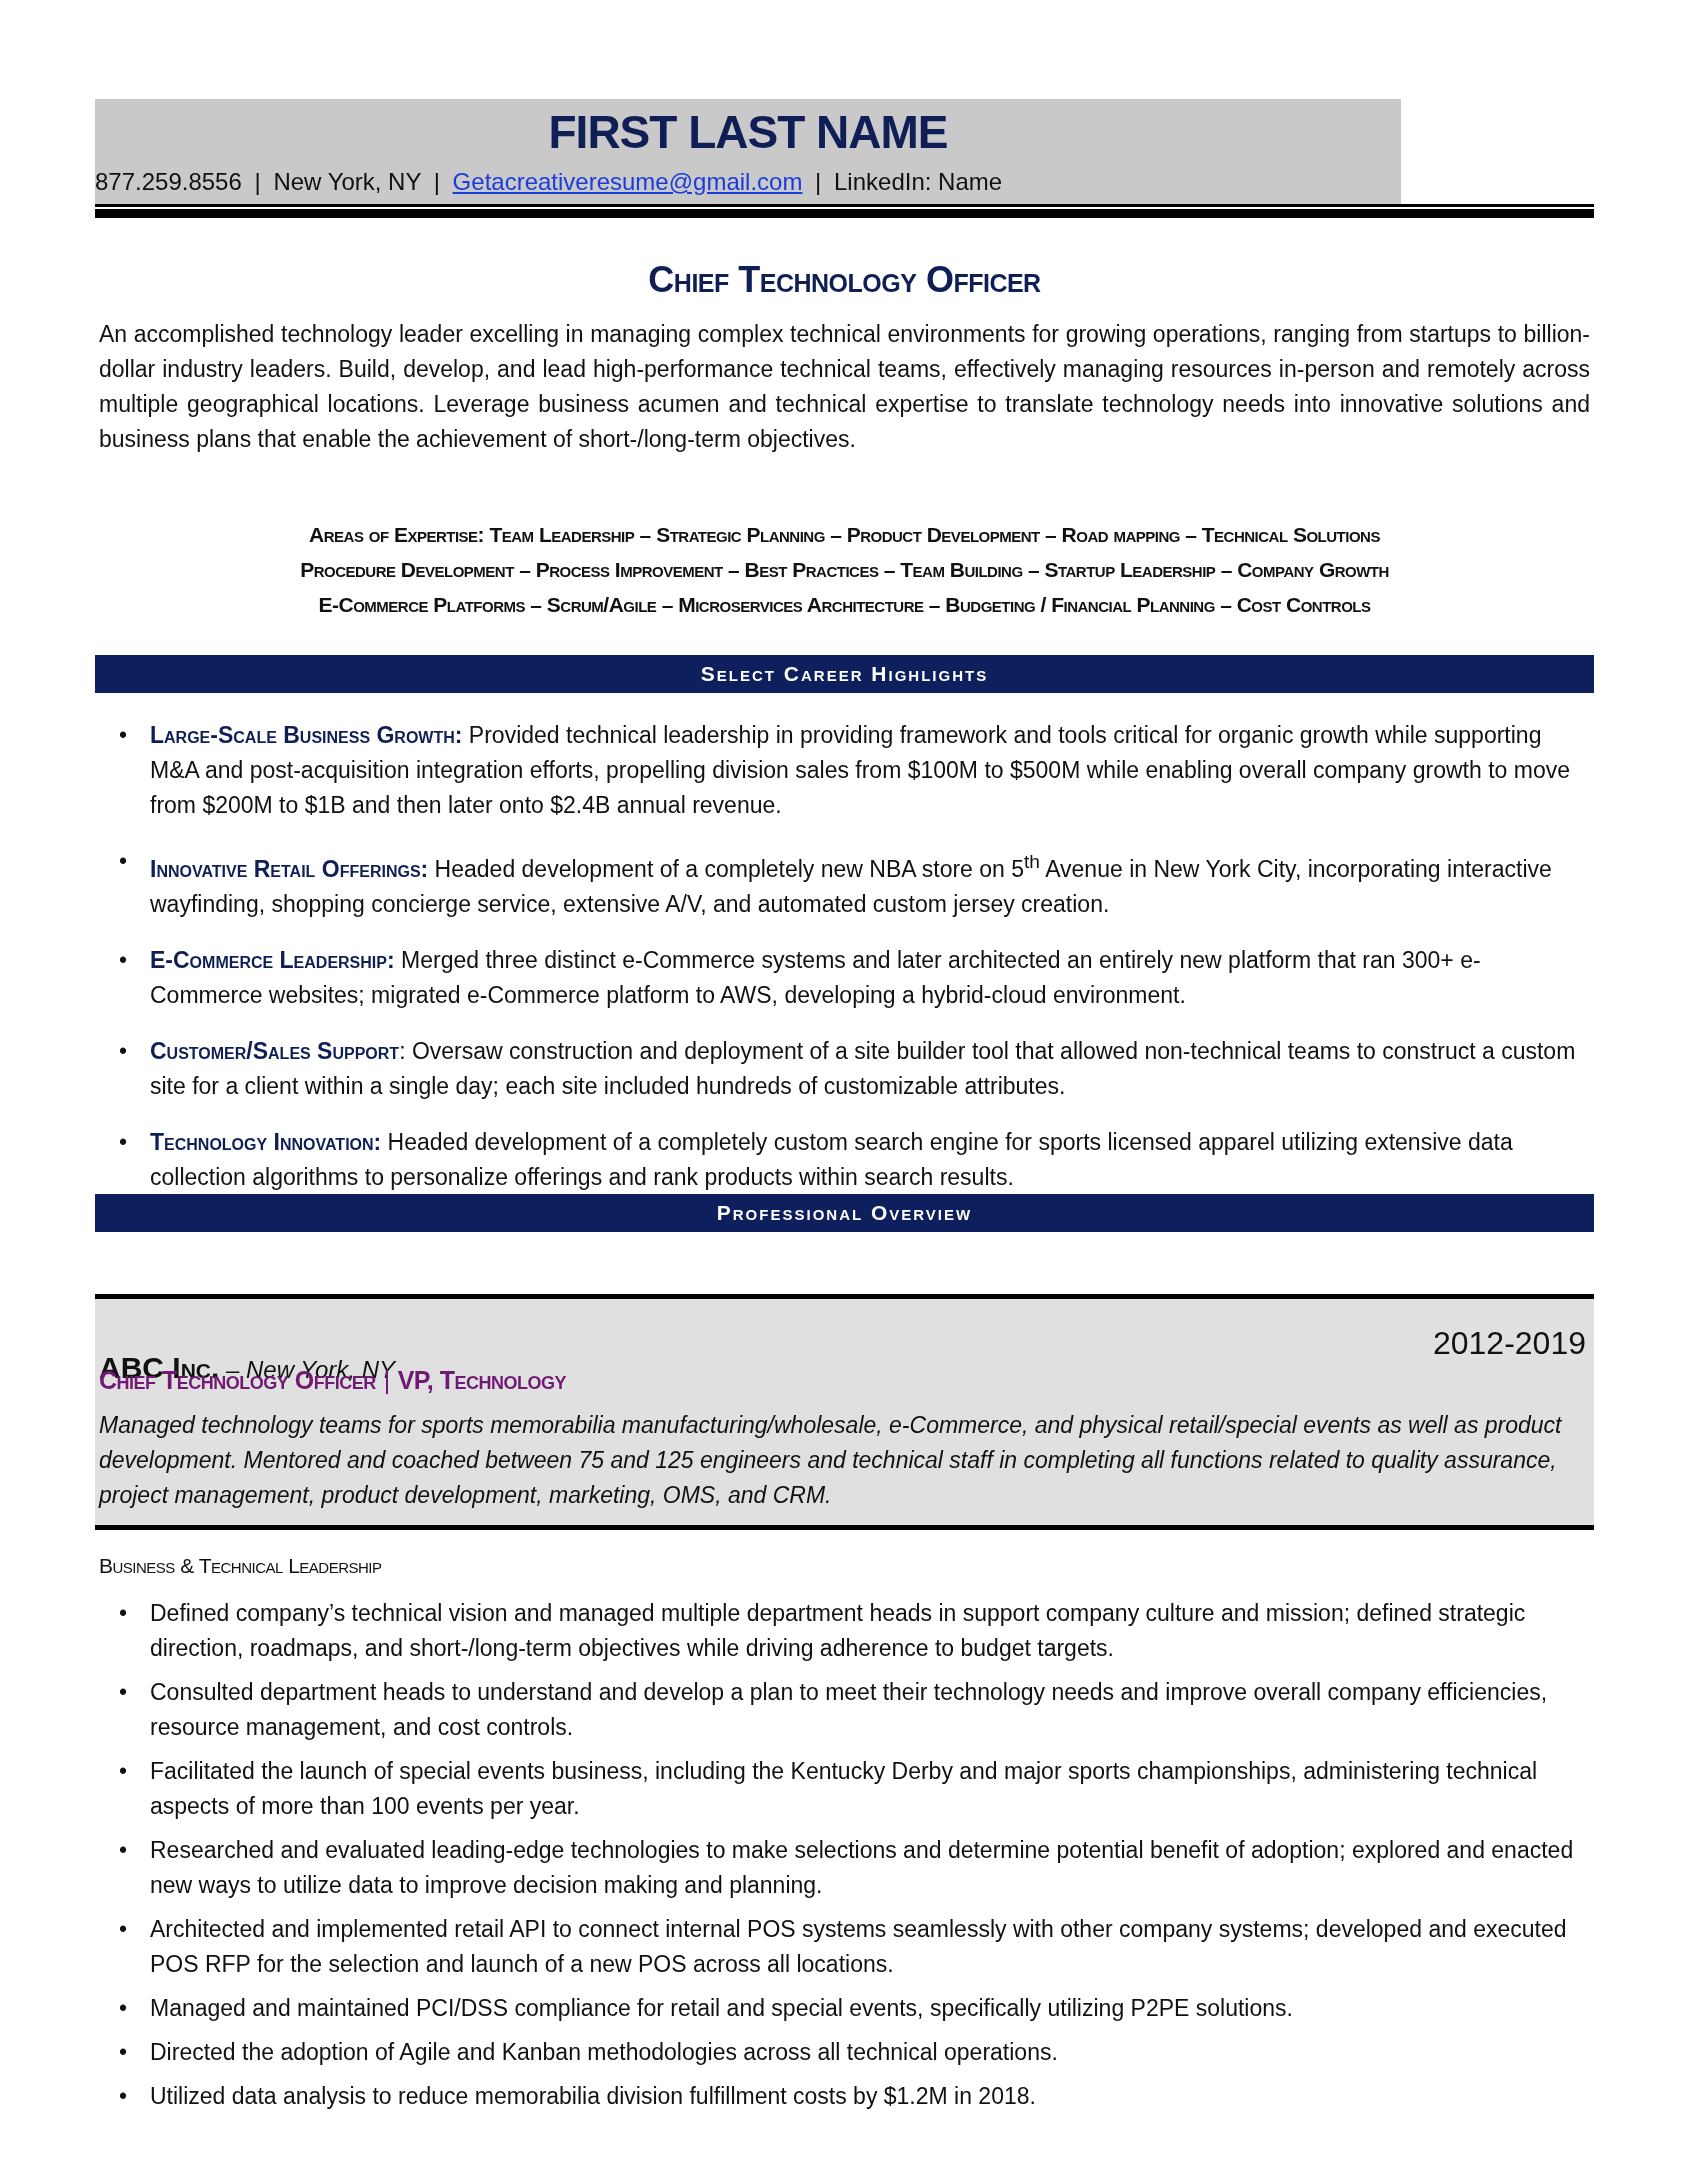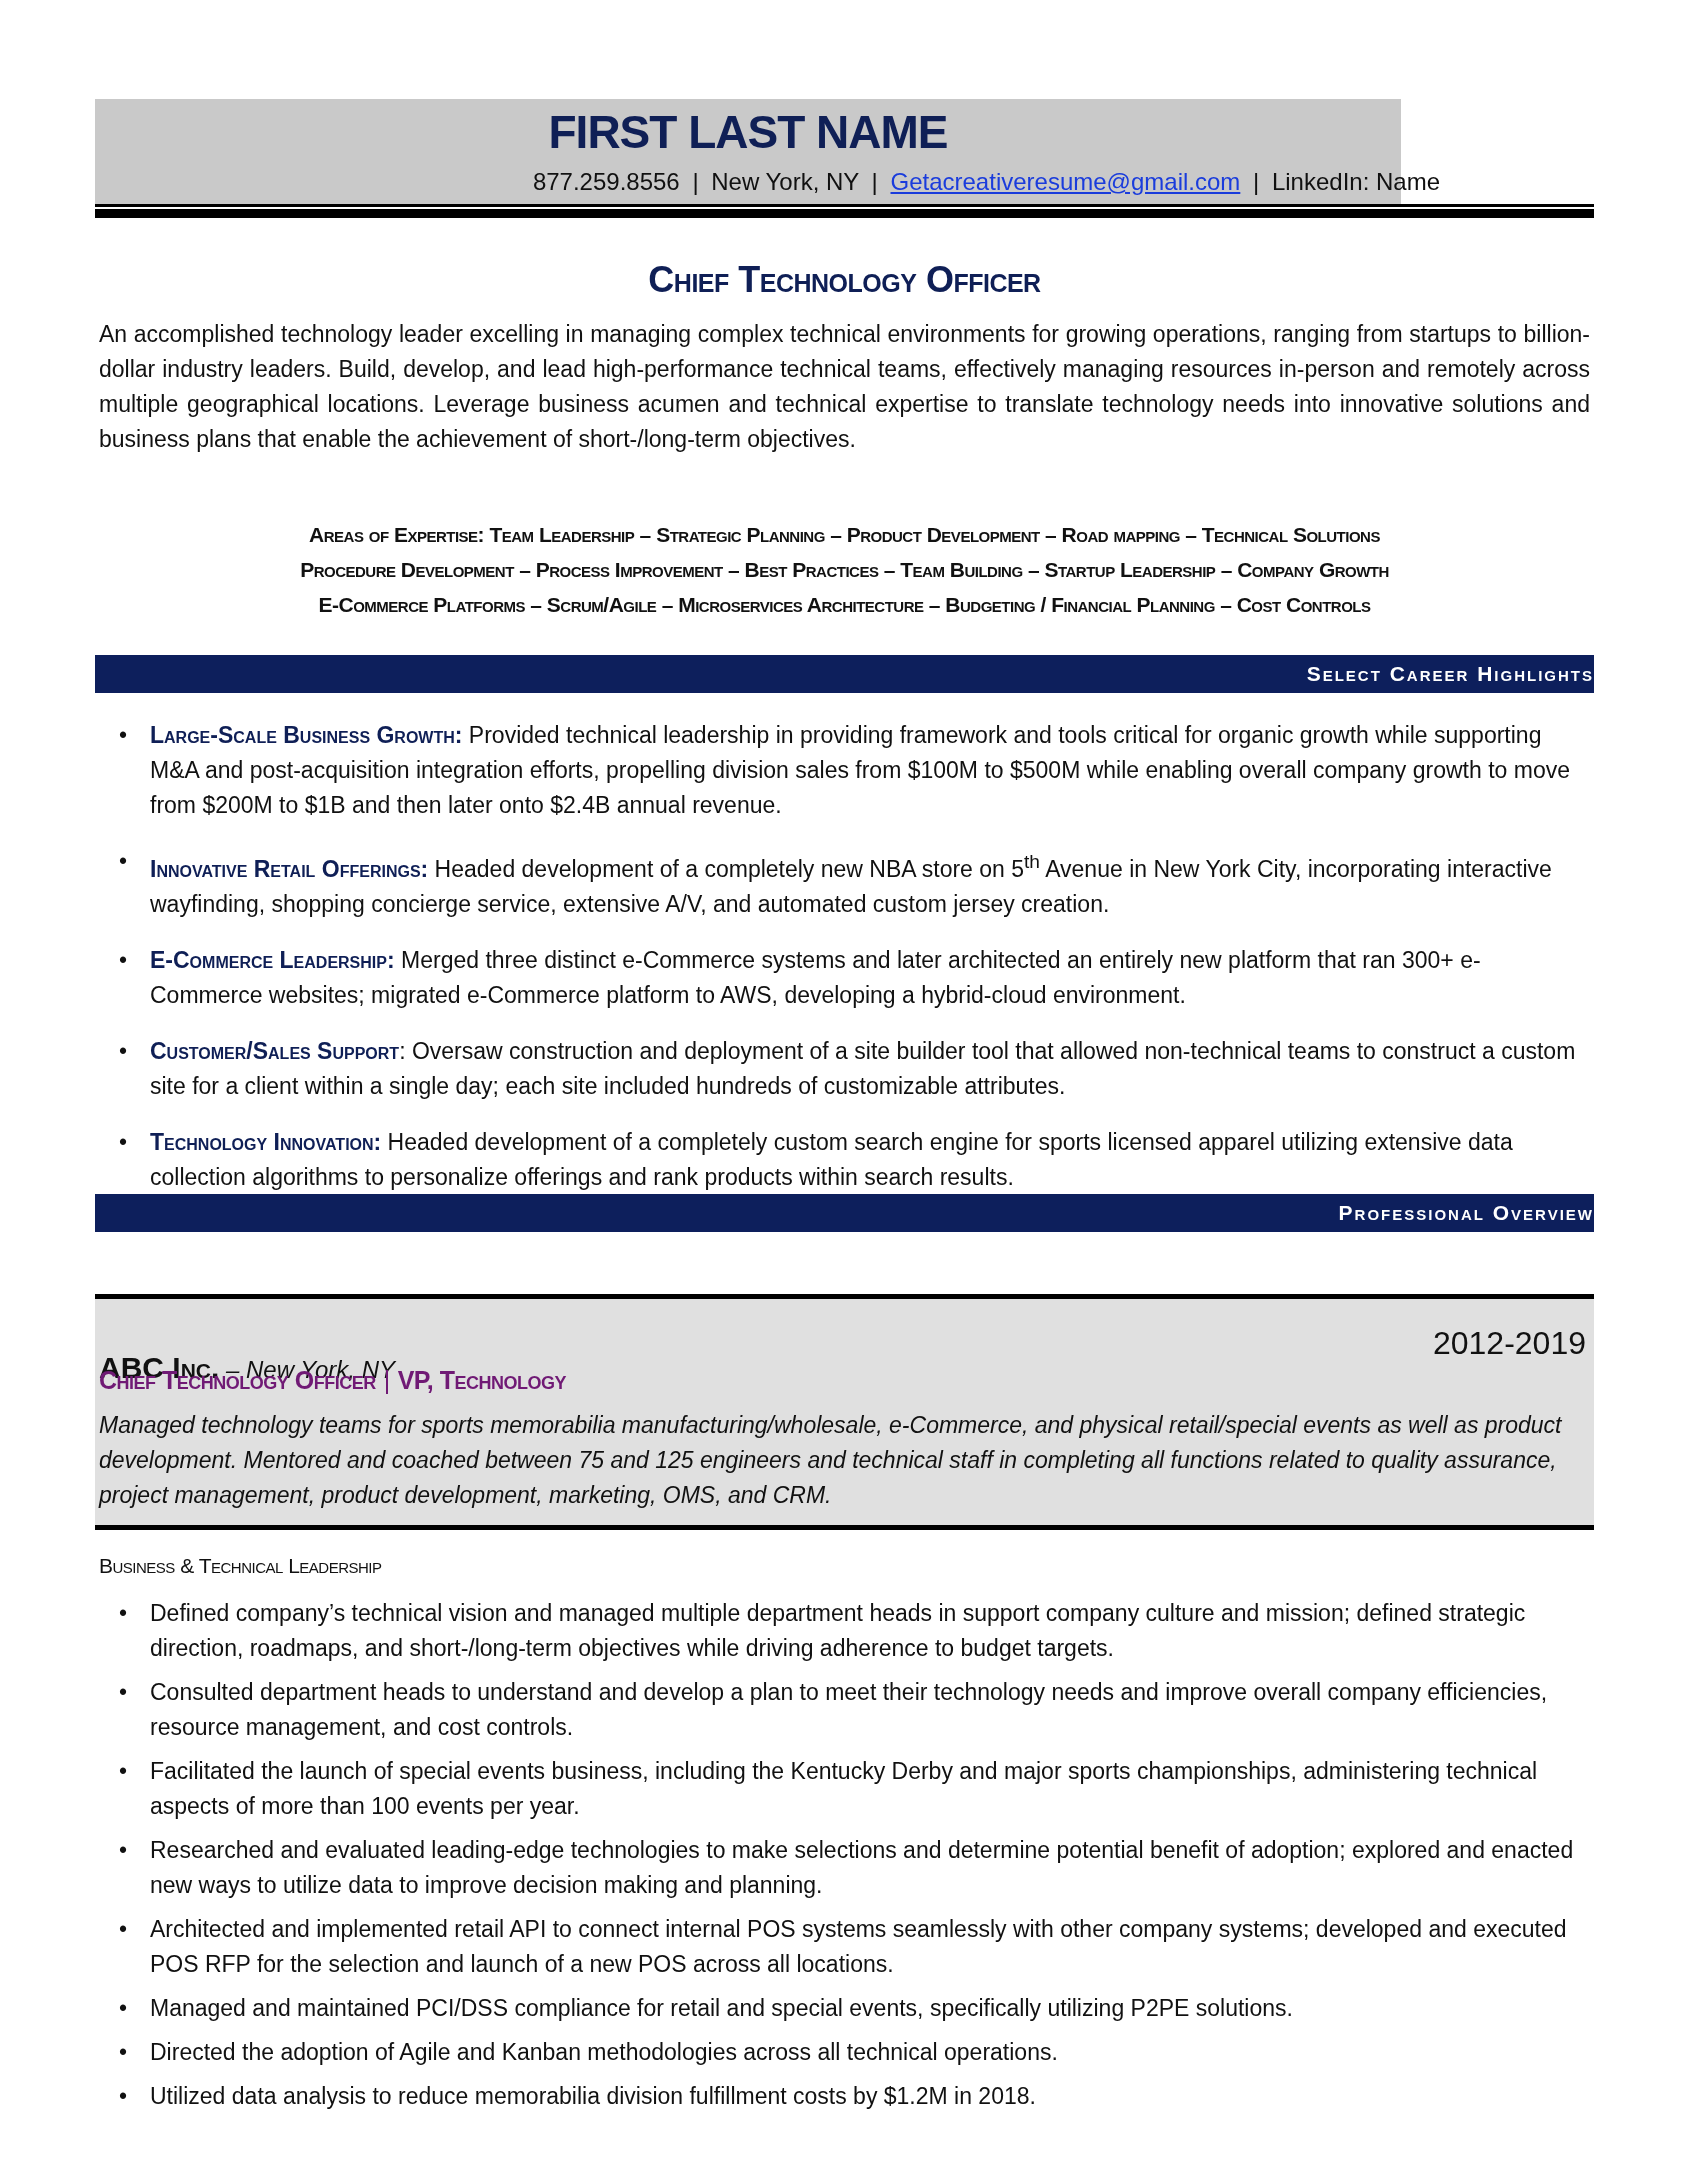--- a/index.html
+++ b/index.html
@@ -1,32 +1,32 @@
 <!DOCTYPE html>
 <html><head>
 <meta charset="utf-8">
 <style>
   html, body { margin: 0; padding: 0; background: #ffffff; }
   body { width: 1683px; height: 2178px; position: relative; font-family: "Liberation Sans", sans-serif; color: #111; overflow: hidden; }
   .page { position: absolute; left: 95px; top: 0; width: 1499px; }
 
   .header-box { position: absolute; left: 0; top: 99px; width: 1306px; height: 105px; background: #c9c9c9; }
   .name { position: absolute; left: 0; top: 6px; width: 100%; text-align: center; font-size: 46px; font-weight: bold; color: #0f1f56; letter-spacing: -1px; }
-  .contact { position: absolute; left: 0; top: 69px; width: 100%; text-align: right; font-size: 24px; color: #111; margin-left: 39px; }
+  .contact { position: absolute; left: 0; top: 69px; width: 100%; text-align: left; font-size: 24px; color: #111; }
   .contact a { color: #1a3cdc; text-decoration: underline; }
   .contact .sep { padding: 0 6px; }
   .rule-thin { position: absolute; left: 0; top: 204px; width: 1499px; height: 3px; background: #000; }
   .rule-thick { position: absolute; left: 0; top: 209px; width: 1499px; height: 9px; background: #000; }
 
   .title { position: absolute; left: 0; top: 259px; width: 100%; text-align: center; font-size: 36px; font-weight: bold; color: #0f1f56; font-variant: small-caps; letter-spacing: -0.5px; }
   .summary { position: absolute; left: 4px; top: 317px; width: 1491px; font-size: 23px; line-height: 35px; text-align: justify; }
 
   .expertise { position: absolute; left: 0; top: 517px; width: 100%; text-align: center; font-size: 21px; line-height: 35px; font-weight: bold; font-variant: small-caps; letter-spacing: -0.5px; }
 
-  .section-bar { position: absolute; left: 0; width: 1499px; height: 38px; background: #0d1f5c; color: #fff; text-align: right; font-weight: bold; font-size: 21px; line-height: 38px; font-variant: small-caps; letter-spacing: 2px; }
+  .section-bar { position: absolute; left: 0; width: 1499px; height: 38px; background: #0d1f5c; color: #fff; text-align: center; font-weight: bold; font-size: 21px; line-height: 38px; font-variant: small-caps; letter-spacing: 2px; }
   .bar1 { top: 655px; }
   .bar2 { top: 1194px; }
 
   ul.hl { position: absolute; left: 0; top: 718px; width: 1499px; margin: 0; padding: 0; list-style: none; }
   ul.hl li { position: relative; padding-left: 55px; font-size: 23px; line-height: 35px; margin-bottom: 21px; width: 1426px; }
   ul.hl li .bullet, ul.acc li .bullet { position: absolute; left: 24px; top: 0; }
   .hl-label { color: #0f1f56; font-weight: bold; font-variant: small-caps; }
 
   .job-box { position: absolute; left: 0; top: 1294px; width: 1499px; height: 226px; background: #e0e0e0; border-top: 5px solid #000; border-bottom: 5px solid #000; }
   .company { position: absolute; left: 4px; top: 20px; font-size: 30px; font-weight: bold; font-variant: small-caps; margin-top: 32px; }

